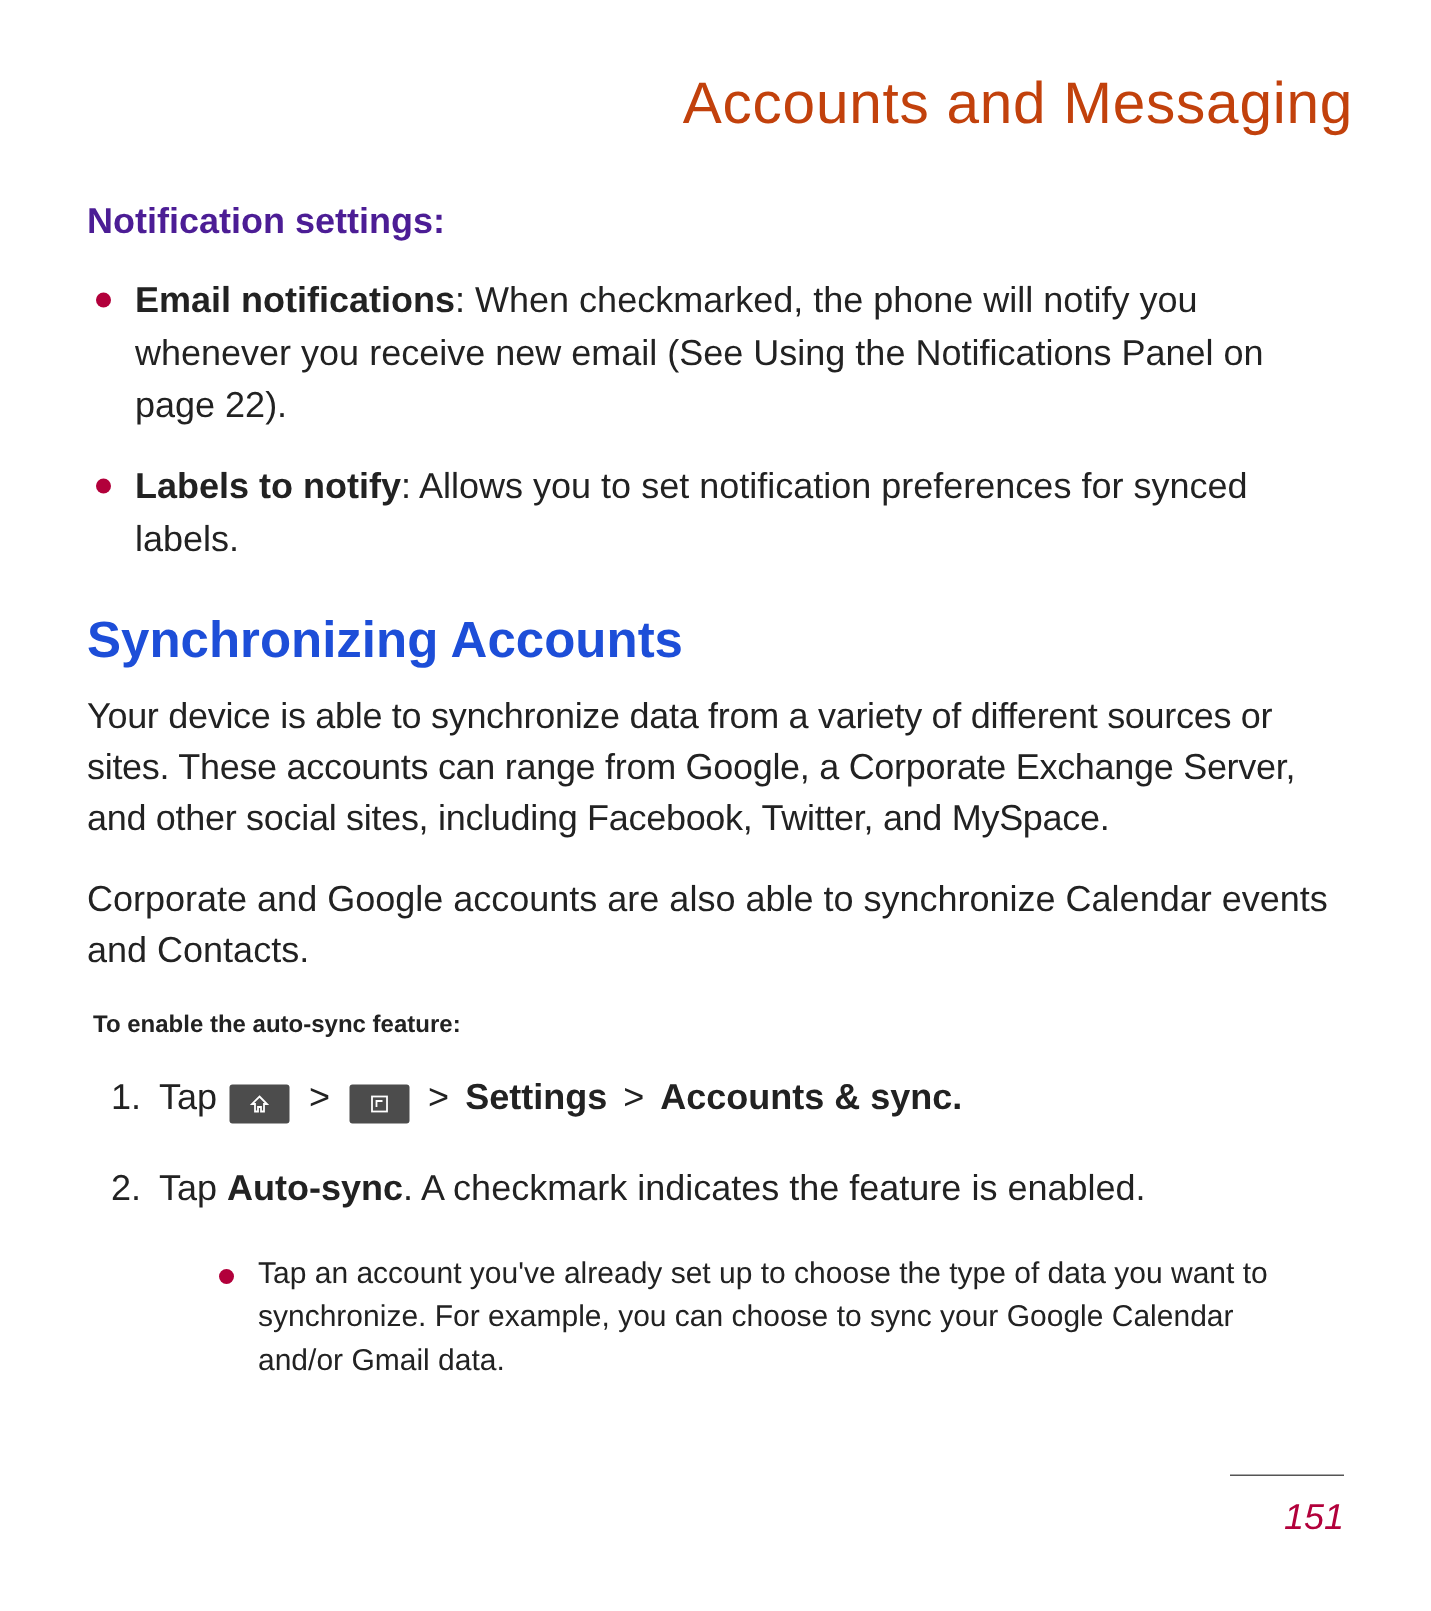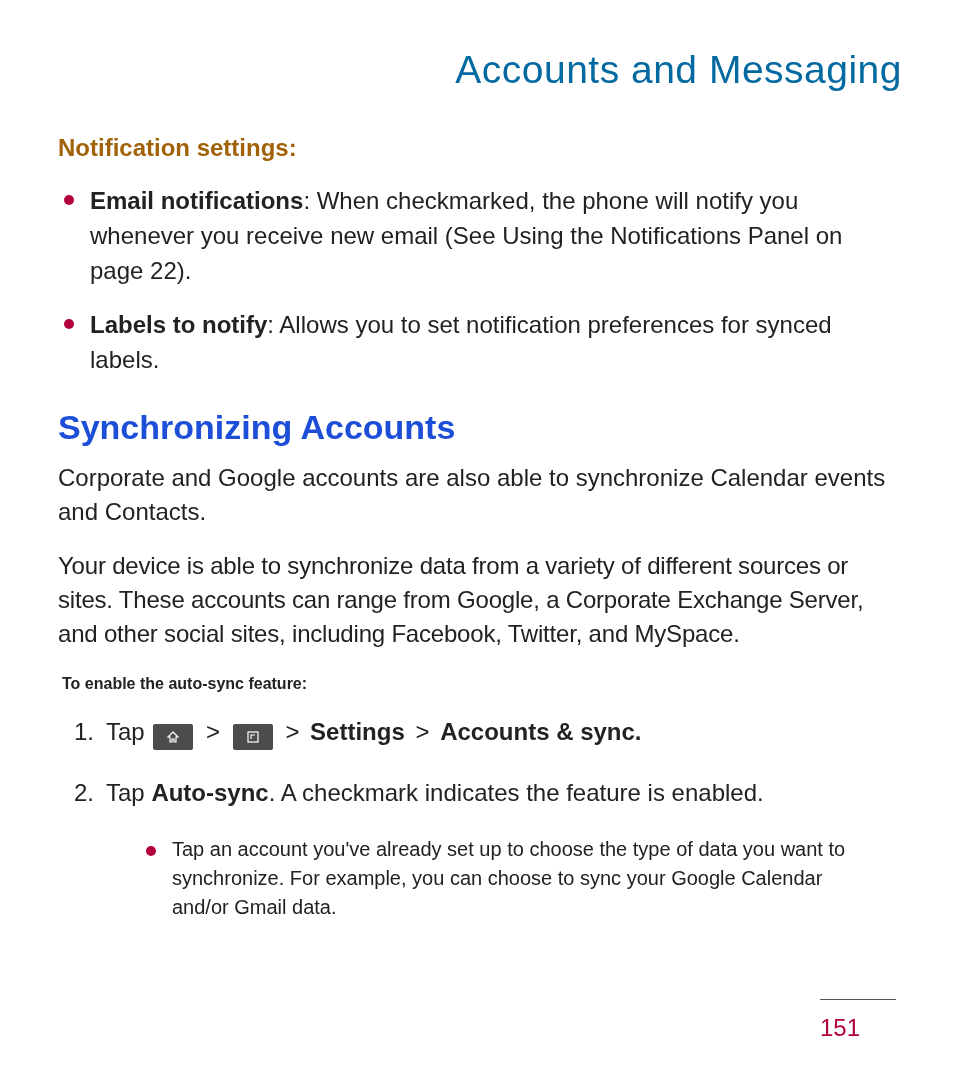--- a/index.html
+++ b/index.html
@@ -16,29 +16,29 @@
     box-sizing: border-box;
     width: 954px;
     height: 1074px;
     padding: 48px 58px 0 58px;
     position: relative;
   }
   .header-title {
     text-align: right;
     font-size: 39px;
     font-weight: 400;
-    color: #0369a1;
+    color: #c2410c;
     letter-spacing: 0.5px;
     margin-bottom: 42px;
     margin-right: -6px;
   }
   .subheading {
     font-weight: 700;
     font-size: 24px;
-    color: #a16207;
+    color: #4c1d95;
     margin-bottom: 22px;
   }
   ul.red-bullets {
     list-style: none;
     padding: 0;
     margin: 0 0 28px 0;
   }
   ul.red-bullets > li {
     position: relative;
     padding-left: 32px;
@@ -128,21 +128,23 @@
     left: 6px;
     top: 11px;
     width: 10px;
     height: 10px;
     background: #b2003b;
     border-radius: 50%;
   }
   .footer {
     position: absolute;
     right: 58px;
-    bottom: 32px;
+    bottom: 48px;
+    text-align: right;
+    font-style: italic;
   }
   .footer-rule {
     width: 76px;
     height: 1px;
     background: #555;
     margin-bottom: 14px;
     margin-left: auto;
   }
   .page-num {
     color: #b2003b;
@@ -163,23 +165,23 @@
     <li>
       <span class="li-bold">Email notifications</span><span>: When checkmarked, the phone will notify you whenever you receive new email (See Using the Notifications Panel on page 22).</span>
     </li>
     <li>
       <span class="li-bold">Labels to notify</span><span>: Allows you to set notification preferences for synced labels.</span>
     </li>
   </ul>
 
   <h2 class="sync">Synchronizing Accounts</h2>
 
+  <p class="body-para narrow">Your device is able to synchronize data from a variety of different sources or sites. These accounts can range from Google, a Corporate Exchange Server, and other social sites, including Facebook, Twitter, and MySpace.</p>
+
   <p class="body-para">Corporate and Google accounts are also able to synchronize Calendar events and Contacts.</p>
-
-  <p class="body-para narrow">Your device is able to synchronize data from a variety of different sources or sites. These accounts can range from Google, a Corporate Exchange Server, and other social sites, including Facebook, Twitter, and MySpace.</p>
 
   <div class="step-sub">To enable the auto-sync feature:</div>
 
   <ol class="steps">
     <li>
       <span>Tap </span>
       <span class="icon-key">
         <svg width="14" height="14" viewBox="0 0 14 14">
           <path d="M7 2 L12 7 L10 7 L10 12 L8 12 L8 9 L6 9 L6 12 L4 12 L4 7 L2 7 Z" fill="none" stroke="#ffffff" stroke-width="1.2"></path>
         </svg>

